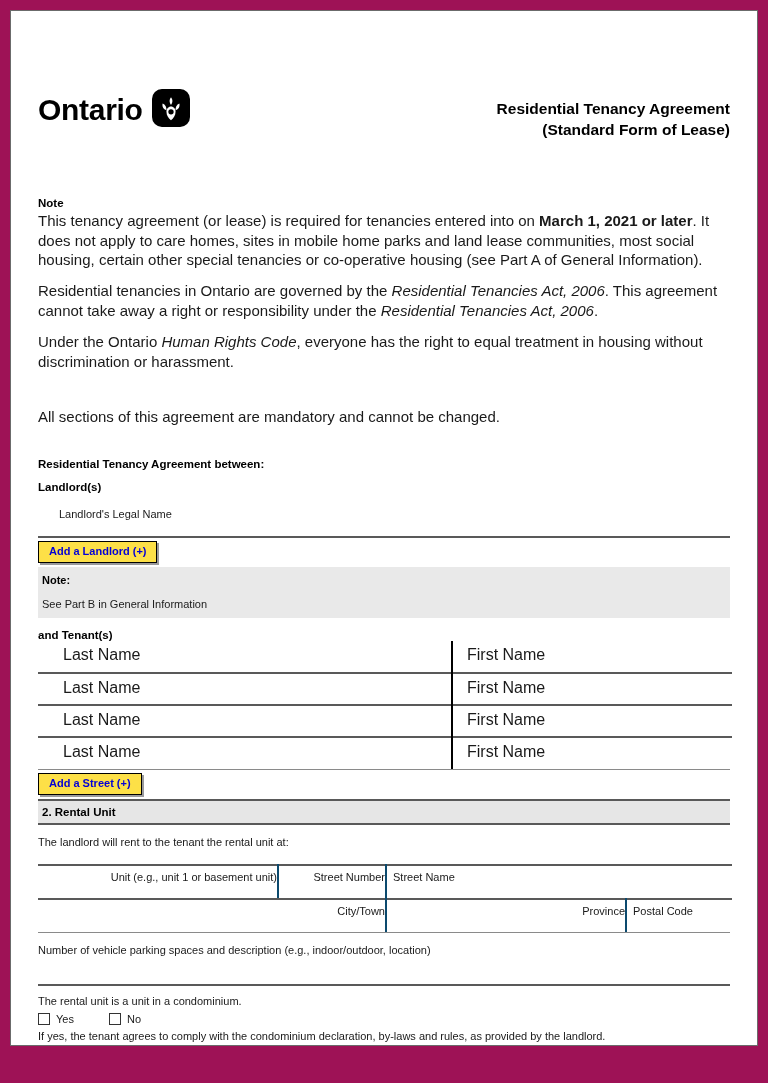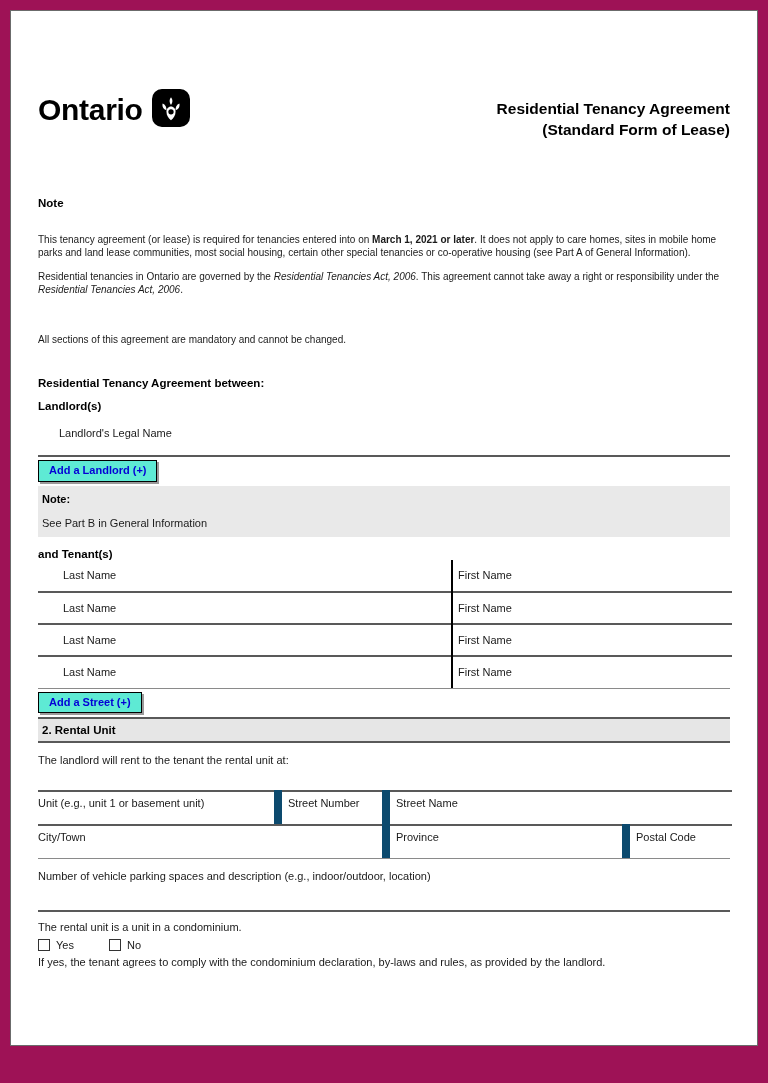--- a/index.html
+++ b/index.html
@@ -42,24 +42,24 @@
   .doc-title {
     text-align: right;
     font-size: 15.5px; font-weight: bold; color: #000;
     line-height: 1.35; padding-top: 10px;
   }
 
   
   .note-wrap { padding-top: 56px; }
   .note-heading {
     font-size: 11.5px; font-weight: bold; color: #000;
-    margin-bottom: 24px;
+    margin-bottom: 2px;
   }
   .para {
-    font-size: 10px; color: #1a1a1a;
+    font-size: 15px; color: #1a1a1a;
     line-height: 1.32; margin-bottom: 11px;
     max-width: 692px;
   }
   .para:last-child { margin-bottom: 0; margin-top: 36px; }
   .para b { font-weight: bold; }
   .para i { font-style: italic; }
 
   
   .section-bar {
     background: #e6e6e6;
@@ -78,21 +78,21 @@
   }
   .lbl-b { font-size: 11.5px; font-weight: bold; color: #000; }
 
   .blk { padding: 11px 0 0 0; }
 
   .indent { padding-left: 21px; }
 
   
   .add-btn {
     display: inline-block;
-    background: #5eead4;
+    background: #fde047;
     border: 1px solid #000;
     box-shadow: 2px 2px 0 #9a9a9a;
     color: #0400d6;
     font-size: 11px; font-weight: bold;
     padding: 3px 10px 3px 10px;
     cursor: pointer;
     line-height: 1.25;
   }
   .btn-row { padding: 3px 0 4px 0; }
 
@@ -105,35 +105,35 @@
   .gray-panel .t2 { font-size: 11px; color: #1a1a1a; margin-top: 12px; }
 
   
   .tbl { width: 100%; border-collapse: collapse; table-layout: fixed; }
   .tenant-row td {
     vertical-align: top;
     padding: 5px 0 0 0;
     height: 32px;
   }
   .tenant-row td.c1 { padding-left: 25px; border-right: 2px solid #000; }
-  .tenant-row td.c2 { padding-left: 5px; }
+  .tenant-row td.c2 { padding-left: 14px; }
   .tenant-row.sep td { border-top: 2px solid #595959; }
   .tenant-row.sep td.c1 { border-right: 2px solid #000; }
-  .cellnote { font-size: 11px; color: #1a1a1a; }
+  .cellnote { font-size: 16px; color: #1a1a1a; }
 
   
   .ru { width: 100%; border-collapse: collapse; table-layout: fixed; }
   .ru td {
     vertical-align: top;
     font-size: 11px; color: #1a1a1a;
     padding: 5px 0 0 6px;
     height: 33px;
   }
   .ru .topline td { border-top: 2px solid #595959; }
-  .ru .vb { border-right: 8px solid #0c4a6e; }
+  .ru .vb { border-right: 2px solid #0c4a6e; text-align: right; }
   .ru .noPad { padding-left: 0; }
 
   
   .cbrow { display: flex; align-items: center; gap: 9px; padding: 6px 0 5px 0; }
   .cbgrp { display: flex; align-items: center; gap: 6px; margin-right: 26px; cursor: pointer; }
   .cbox {
     width: 12px; height: 12px;
     border: 1px solid #333; background: #fff;
     display: inline-block;
   }
@@ -180,20 +180,23 @@
         <div class="note-heading">Note</div>
 
         <div class="para">
           <span>This tenancy agreement (or lease) is required for tenancies entered into on </span><b>March 1, 2021 or later</b><span>. It does not apply to care homes, sites in mobile home parks and land lease communities, most social housing, certain other special tenancies or co-operative housing (see Part A of General Information).</span>
         </div>
 
         <div class="para">
           <span>Residential tenancies in Ontario are governed by the </span><i>Residential Tenancies Act, 2006</i><span>. This agreement cannot take away a right or responsibility under the </span><i>Residential Tenancies Act, 2006</i><span>.</span>
         </div>
 
+        <div class="para">
+          <span>Under the Ontario </span><i>Human Rights Code</i><span>, everyone has the right to equal treatment in housing without discrimination or harassment.</span>
+        </div>
 
         <div class="para">All sections of this agreement are mandatory and cannot be changed.</div>
       </div>
 
       <div class="spacer-20"></div>
 
 
       <div class="blk" style="font-size:11.5px;font-weight:bold;color:#000;">Residential Tenancy Agreement between:</div>
 
       <div class="blk lbl-b">Landlord(s)</div>
@@ -257,21 +260,21 @@
       </table>
 
       <div class="rule-thin"></div>
 
       <div class="btn-row">
         <span class="add-btn">Add a Street (+)</span>
       </div>
 
       <div class="section-bar">2. Rental Unit</div>
 
-      <div class="blk lbl" style="padding-bottom:24px;">The landlord will rent to the tenant the rental unit at:</div>
+      <div class="blk lbl" style="padding-bottom:16px;">The landlord will rent to the tenant the rental unit at:</div>
 
       <table class="ru">
         <colgroup>
           <col style="width:240px">
             <col style="width:108px">
             <col style="width:346px">
         </colgroup>
         <tbody>
           <tr class="topline">
             <td class="vb noPad">

